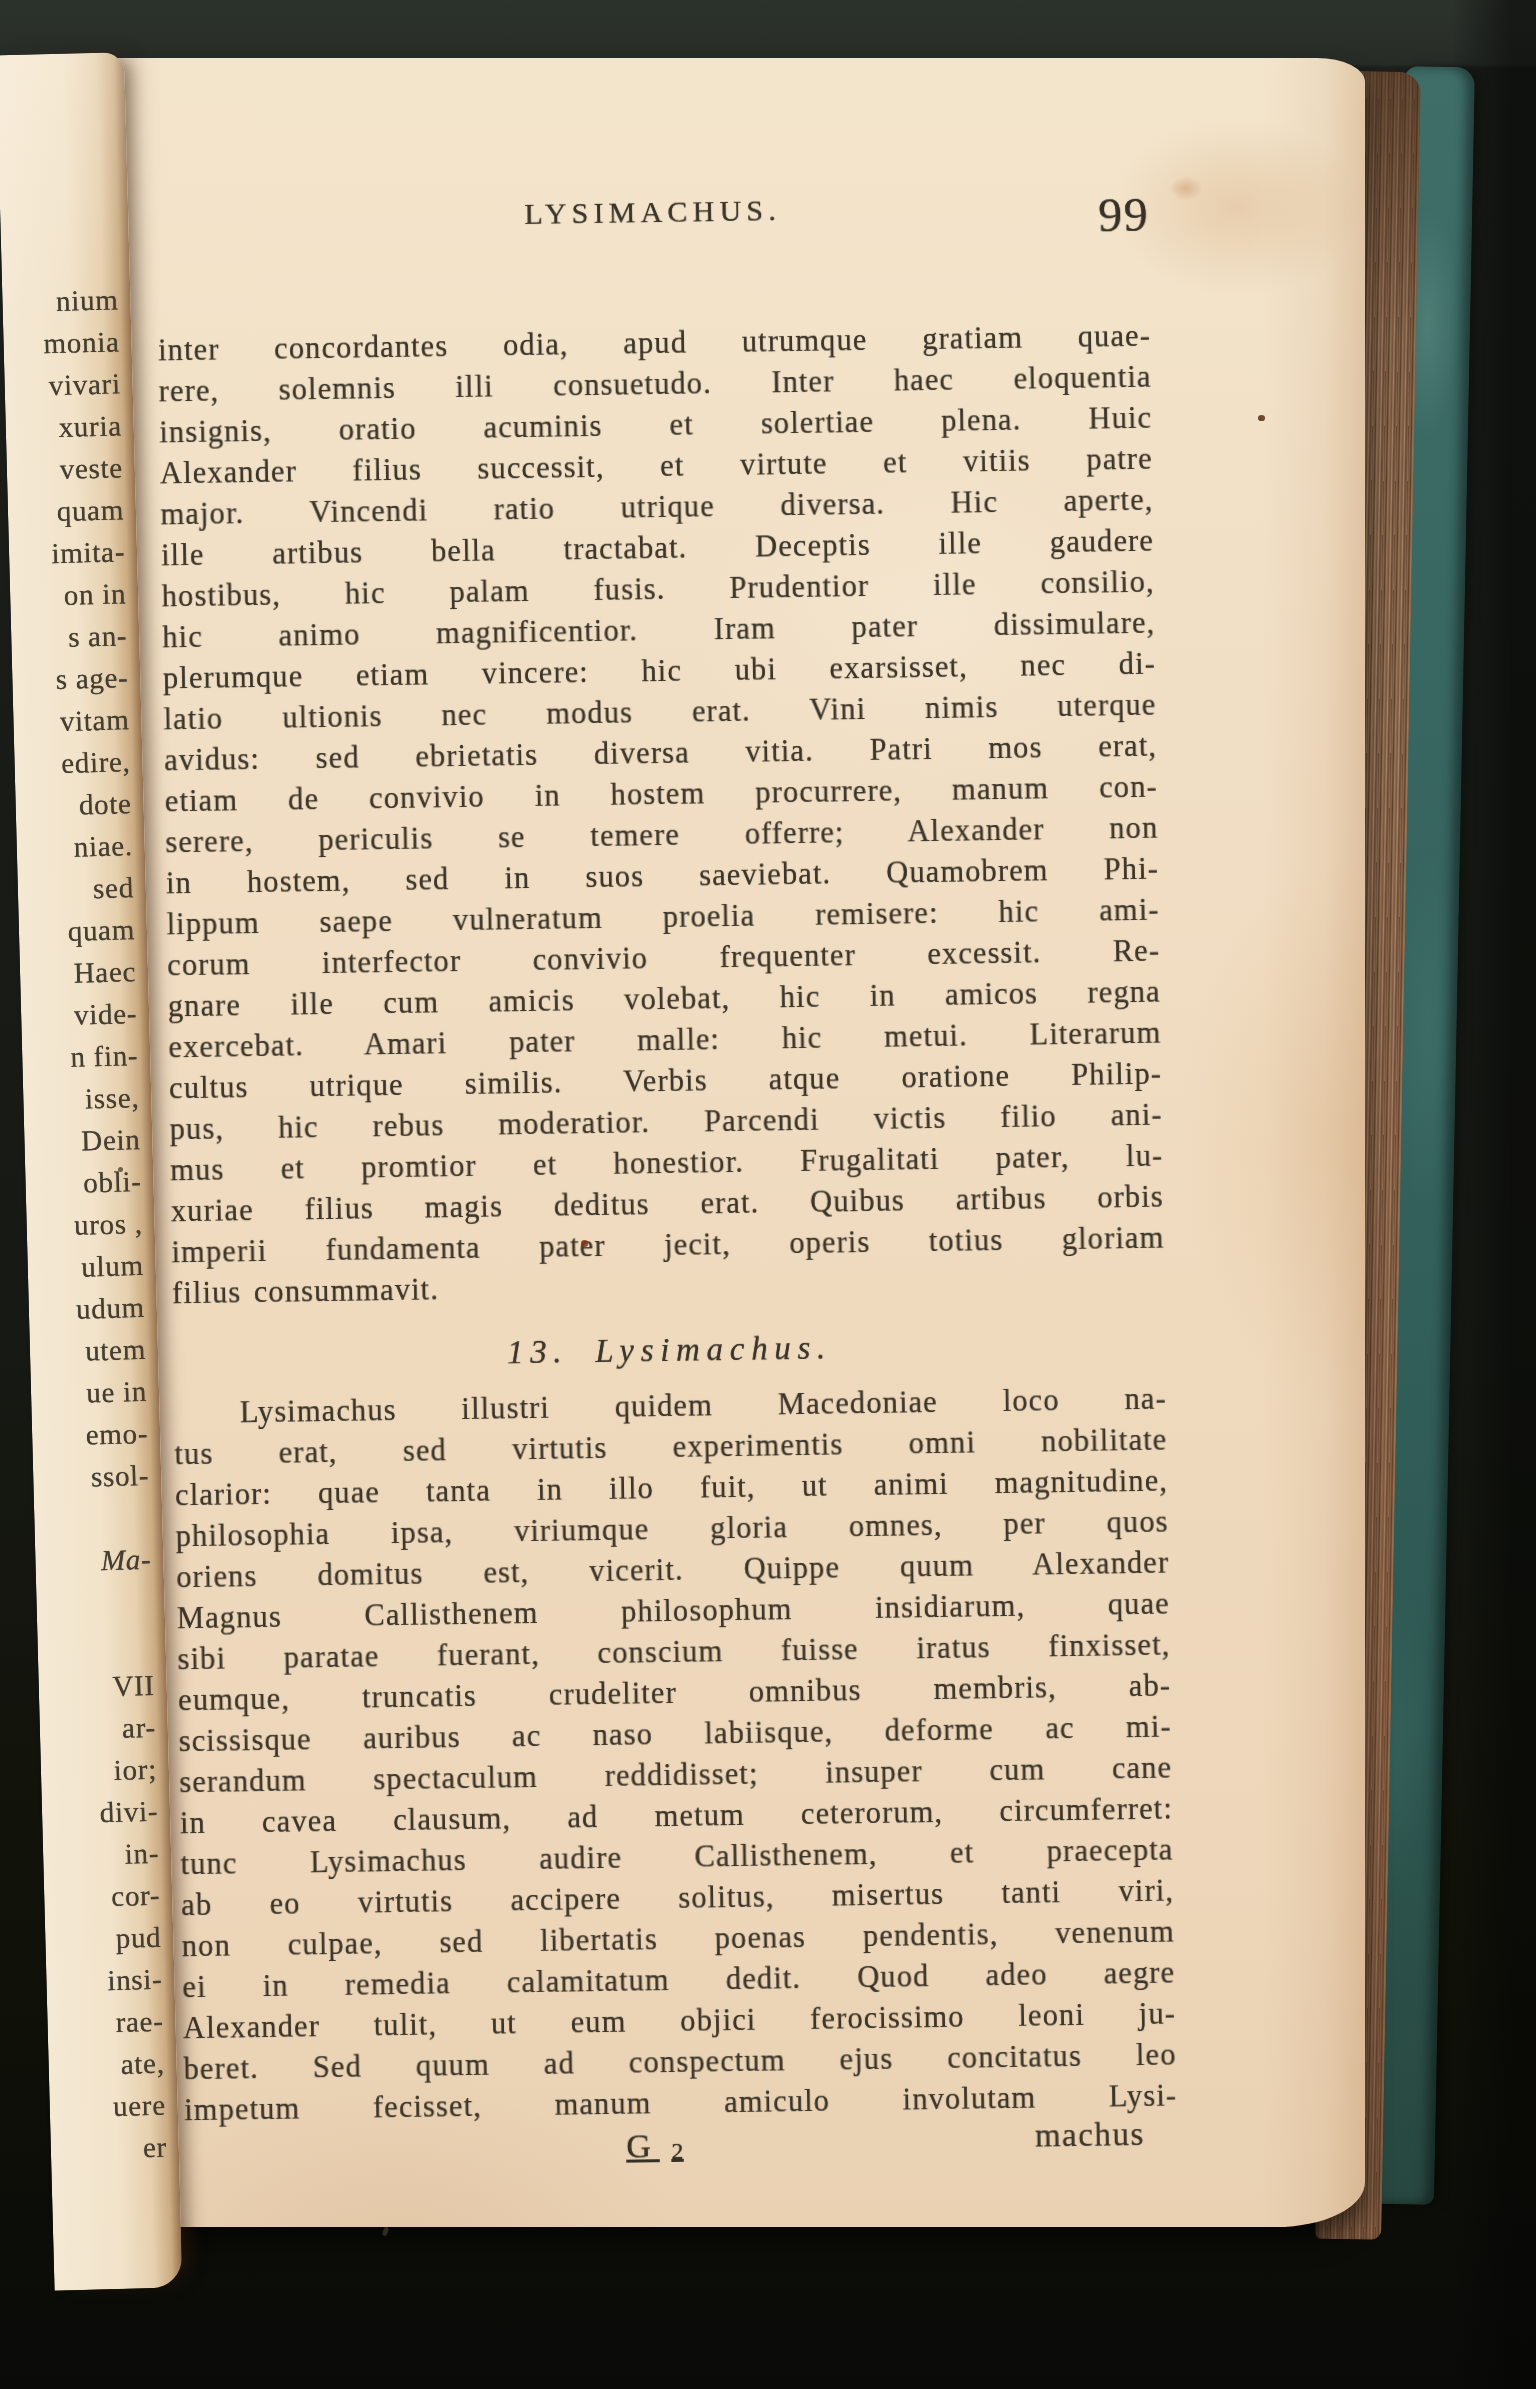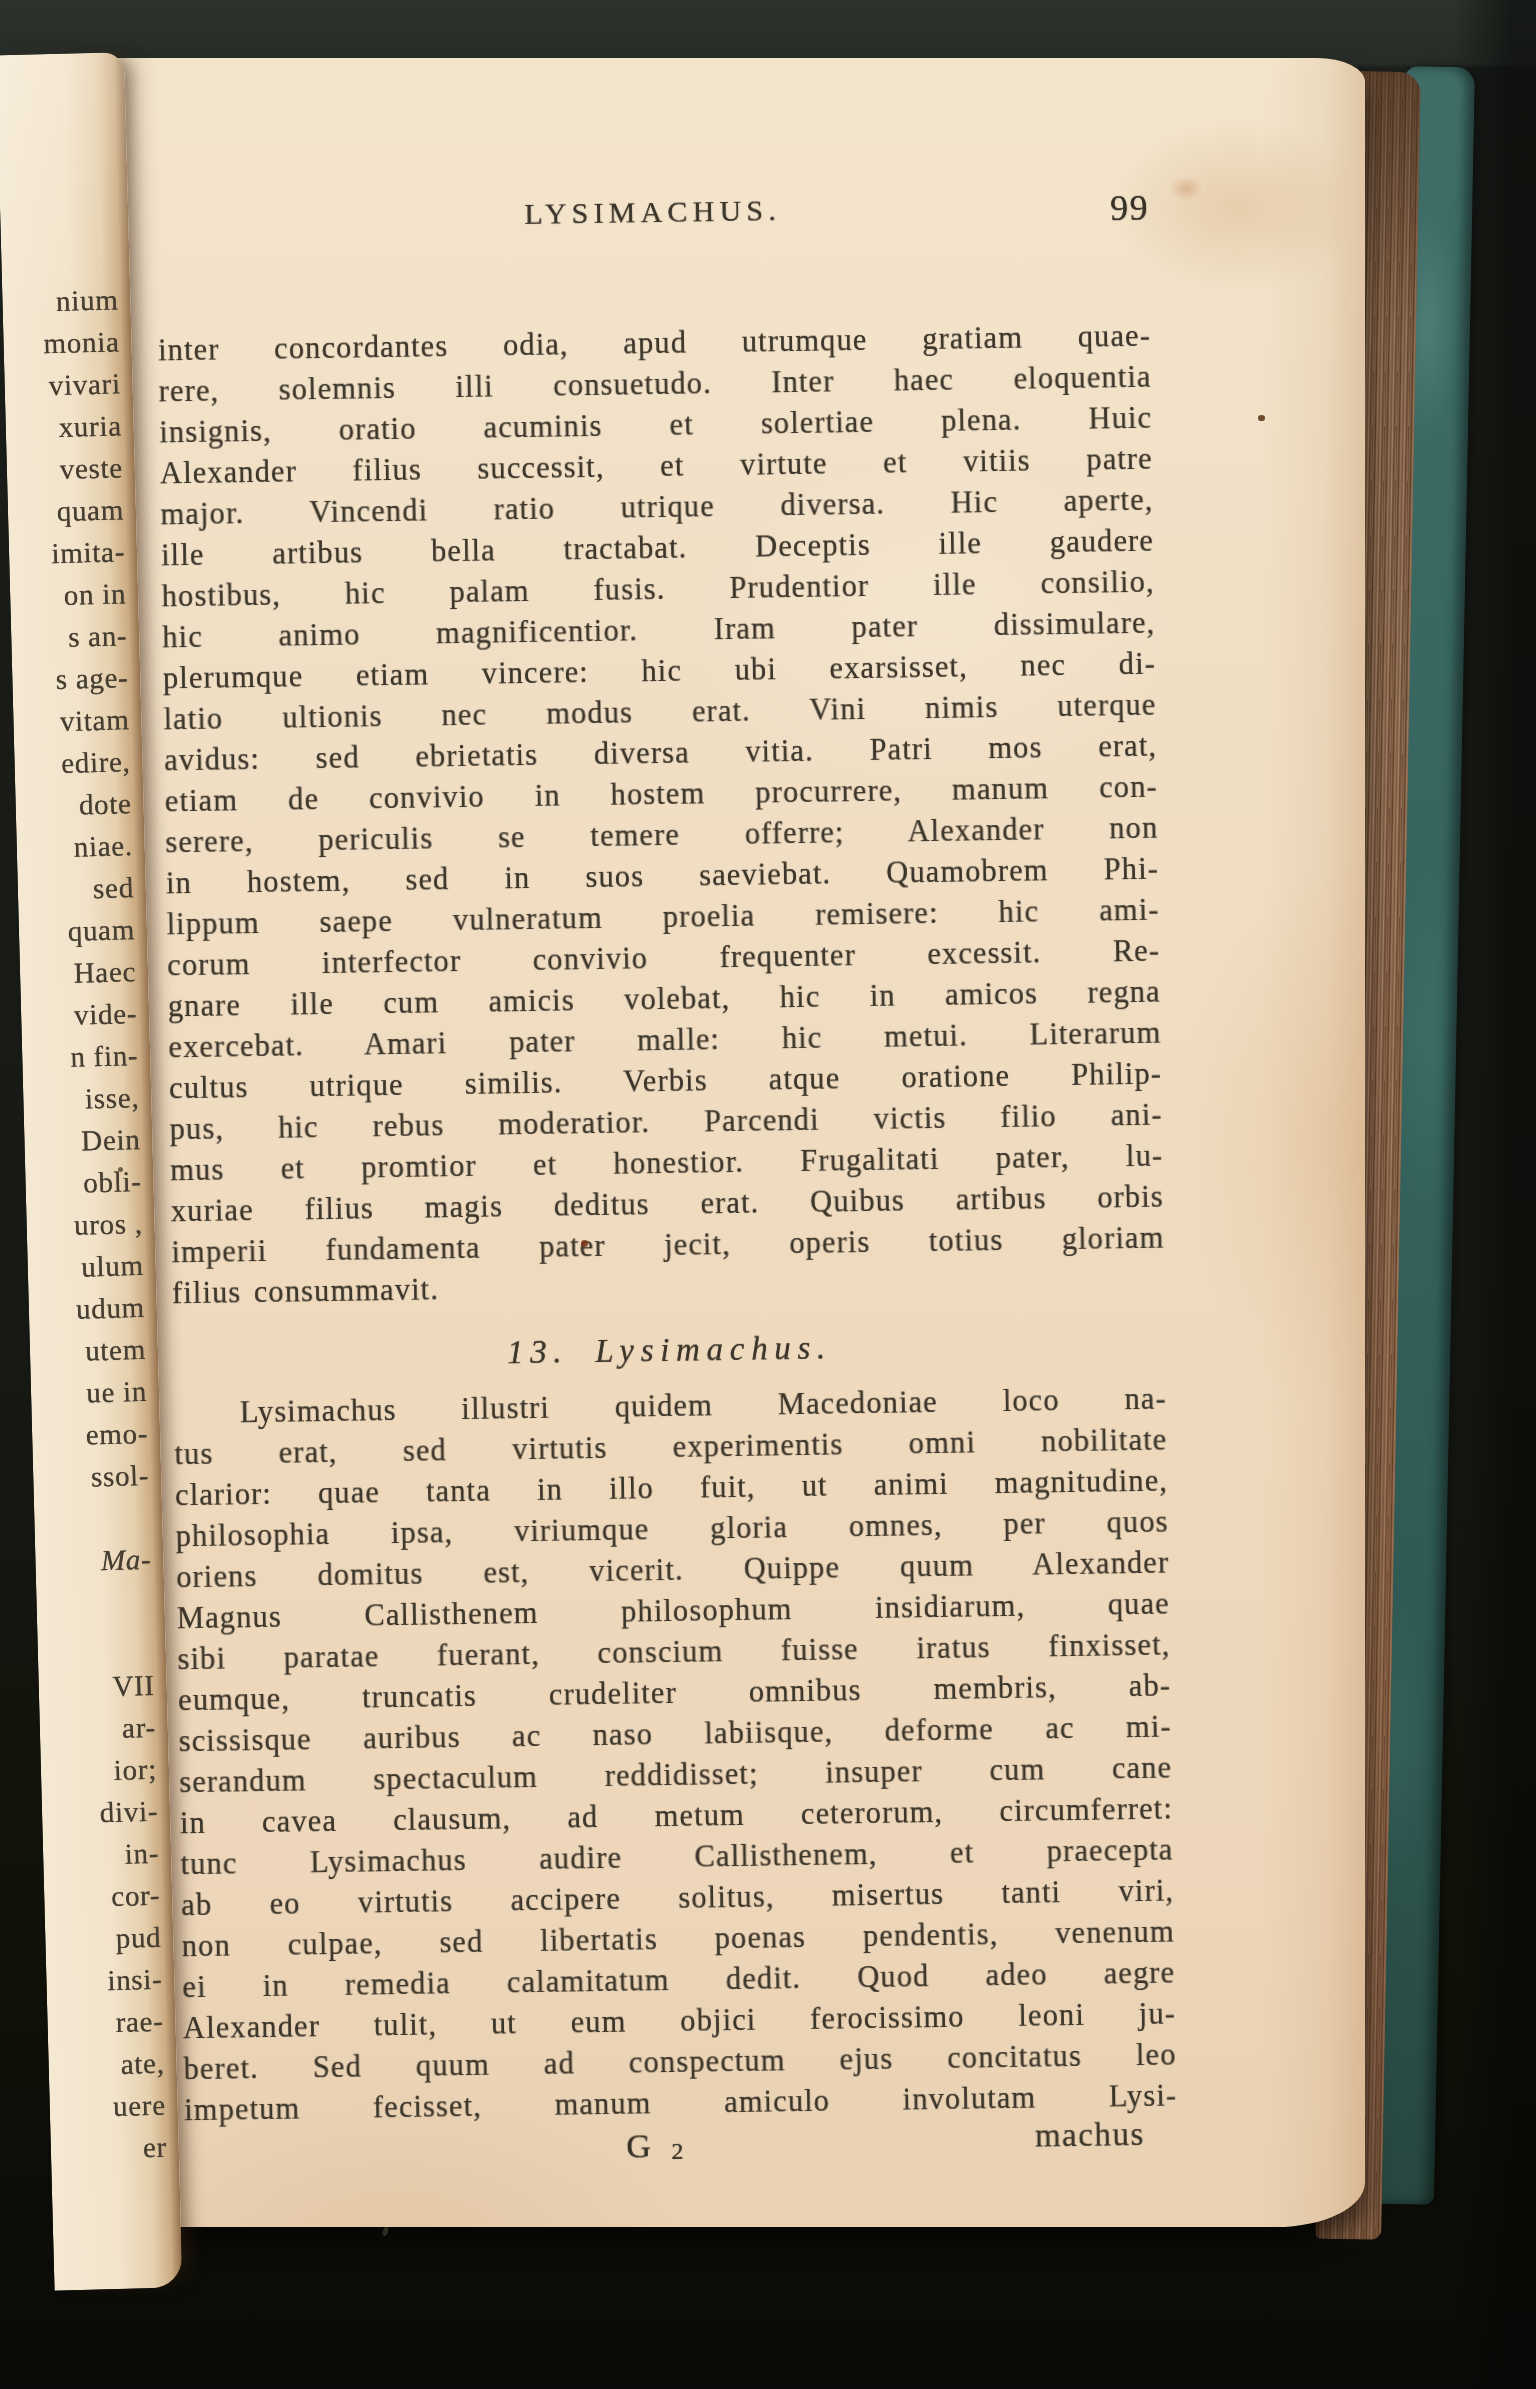--- a/index.html
+++ b/index.html
@@ -72,21 +72,21 @@
     color:#3b352a;filter:blur(0.3px);
   }
   .running-header{position:relative;height:52px;}
   .running-title{
     display:block;text-align:center;
     font-size:30px;letter-spacing:5.2px;word-spacing:3px;
     color:#3a342a;text-shadow:0 0 0.7px rgba(50,44,34,0.9);
   }
   .page-number{
     position:absolute;right:0;top:-1.5px;
-    font-size:36px;letter-spacing:1.5px;color:#363026;
+    font-size:48px;letter-spacing:1.5px;color:#363026;
     text-shadow:0 0 0.7px rgba(50,44,34,0.9);
   }
   .para{position:absolute;left:0;width:100%;}
   .para .tl{
     height:41px;line-height:41px;
     font-size:30.5px;letter-spacing:1.1px;word-spacing:3.7px;
     text-align:justify;text-align-last:justify;
     white-space:nowrap;color:#3b352a;
     text-shadow:0 0 0.7px rgba(55,48,38,0.75);
   }
@@ -95,21 +95,21 @@
   #para2{top:1191px;}
   .section-heading{
     position:absolute;top:1137px;left:0;width:100%;
     text-align:center;font-style:italic;
     font-size:33px;letter-spacing:6.7px;word-spacing:12px;
     color:#3a342a;text-shadow:0 0 0.7px rgba(50,44,34,0.85);
   }
   .footer-row{position:absolute;top:1932px;left:0;width:100%;height:48px;}
   .signature{
     position:absolute;left:50%;transform:translateX(-55px);
-    font-size:34px;color:#363026;text-shadow:0 0 0.7px rgba(50,44,34,0.9);
+    font-size:34px;color:#363026;text-shadow:0 0 0.7px rgba(50,44,34,0.9);text-decoration:underline;
   }
   .signature .sig-num{font-size:24px;margin-left:12px;vertical-align:-1.5px;}
   .catchword{
     position:absolute;right:33px;top:-4.5px;
     font-size:33px;letter-spacing:1.5px;color:#3b352a;
     text-shadow:0 0 0.7px rgba(55,48,38,0.8);
   }
   
   .speck{position:absolute;border-radius:50%;z-index:5;}
   .speck.s1{left:1258px;top:415px;width:7.4px;height:6px;background:#6d4a2c;}

